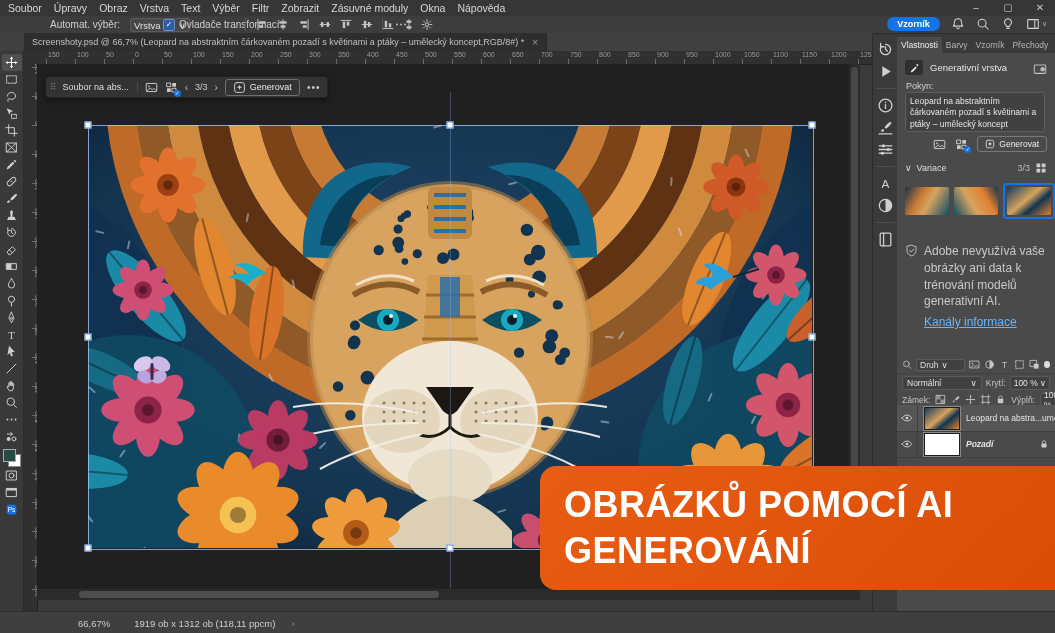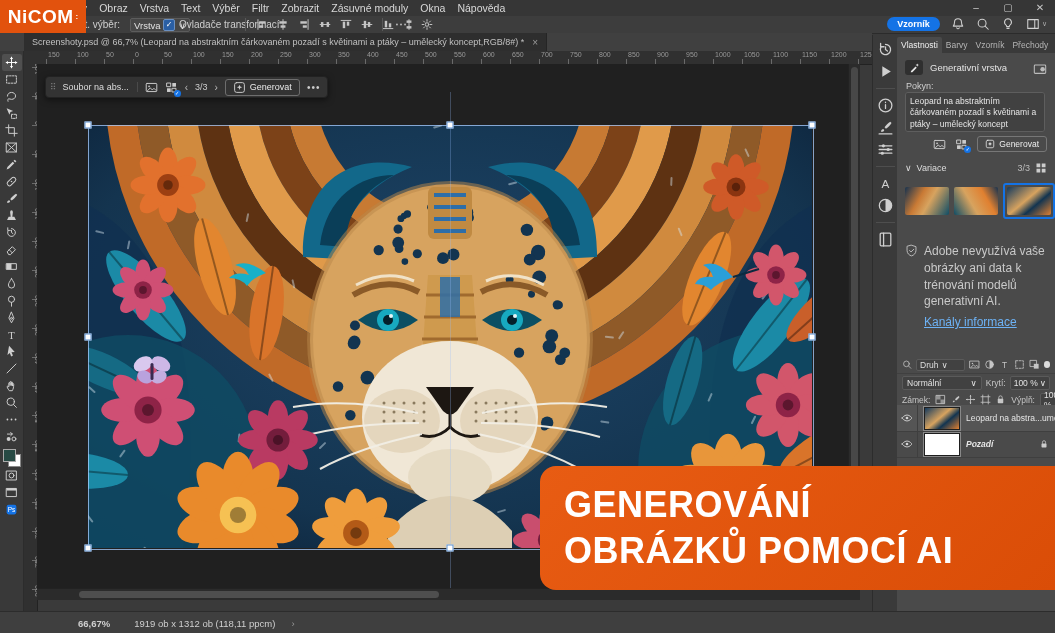--- a/index.html
+++ b/index.html
@@ -129,21 +129,21 @@
   .lthumb{width:34px;height:21px;margin:0 6px;border:1px solid #1e1e1e;outline:1px solid #888;background:#fff;flex:none;}
   .lname{font-size:8.5px;color:#e6e6e6;white-space:nowrap;overflow:hidden;flex:1;}
   .lname.italic{font-style:italic;font-weight:bold;}
   .llock{margin:0 6px;width:10px;height:10px;color:#ccc;flex:none;}
   .llock svg{display:block;width:100%;height:100%;}
   
   .banner{left:540px;top:466px;width:515px;height:124px;background:linear-gradient(135deg,#e85c13,#da4d07);border-radius:16px 0 0 16px;z-index:60;display:flex;flex-direction:column;justify-content:center;padding-left:24px;box-sizing:border-box;}
   .banner-line{color:#fff;font-size:36px;font-weight:800;letter-spacing:.5px;line-height:1.28;}
   
   .statusbar{left:0;top:611px;width:1055px;height:22px;background:#3f3f3f;border-top:1px solid #2c2c2c;display:flex;align-items:center;font-size:9.5px;color:#cfcfcf;}
-  .status-zoom{margin-left:78px;font-weight:bold;}
+  .status-zoom{margin-left:78px;}
   .status-info{margin-left:24px;}
   .status-chev{margin-left:16px;color:#9a9a9a;}
 </style>
 </head>
 <body>
 
 <div id="app">
 
   <div class="abs menubar">
     <div class="menu-items" id="menu-items">
@@ -272,24 +272,20 @@
             <svg viewBox="0 0 16 16" fill="none" stroke="currentColor" stroke-width="1.2" stroke-linecap="round" stroke-linejoin="round">
               <rect x="2" y="3" width="12" height="10"></rect>
               <path d="M10 3v10"></path>
             </svg>
           </div>
           <span>∨</span>
         </div>
     </div>
   </div>
 
-  <div class="abs logo">
-    <span class="logo-text">NiCOM</span>
-      <span class="logo-suffix">:</span>
-  </div>
 
   <div class="abs tabbar">
     <div class="doc-tab">
       <span class="doc-tab-title">Screenshoty.psd @ 66,7% (Leopard na abstraktním čárkovaném pozadí s květinami a ptáky – umělecký koncept,RGB/8#) *</span>
       <span class="tab-close">×</span>
     </div>
   </div>
 
   <div class="abs toolbar" id="toolbar">
       <div class="tool selected">
@@ -1247,22 +1243,22 @@
             <svg viewBox="0 0 16 16" fill="none" stroke="currentColor" stroke-width="1.2" stroke-linecap="round" stroke-linejoin="round">
               <rect x="4" y="7" width="8" height="6.5" rx="1" fill="currentColor" stroke="none"></rect>
               <path d="M5.5 7V5.2a2.5 2.5 0 0 1 5 0V7"></path>
             </svg>
           </span>
         </div>
       </div>
   </div>
 
   <div class="abs banner">
+    <div class="banner-line">OBRÁZKŮ POMOCÍ AI</div>
     <div class="banner-line">GENEROVÁNÍ</div>
-    <div class="banner-line">OBRÁZKŮ POMOCÍ AI</div>
   </div>
 
   <div class="abs statusbar">
     <span class="status-zoom">66,67%</span>
     <span class="status-info">1919 ob x 1312 ob (118,11 ppcm)</span>
     <span class="status-chev">›</span>
   </div>
 </div>
 
 </body></html>

